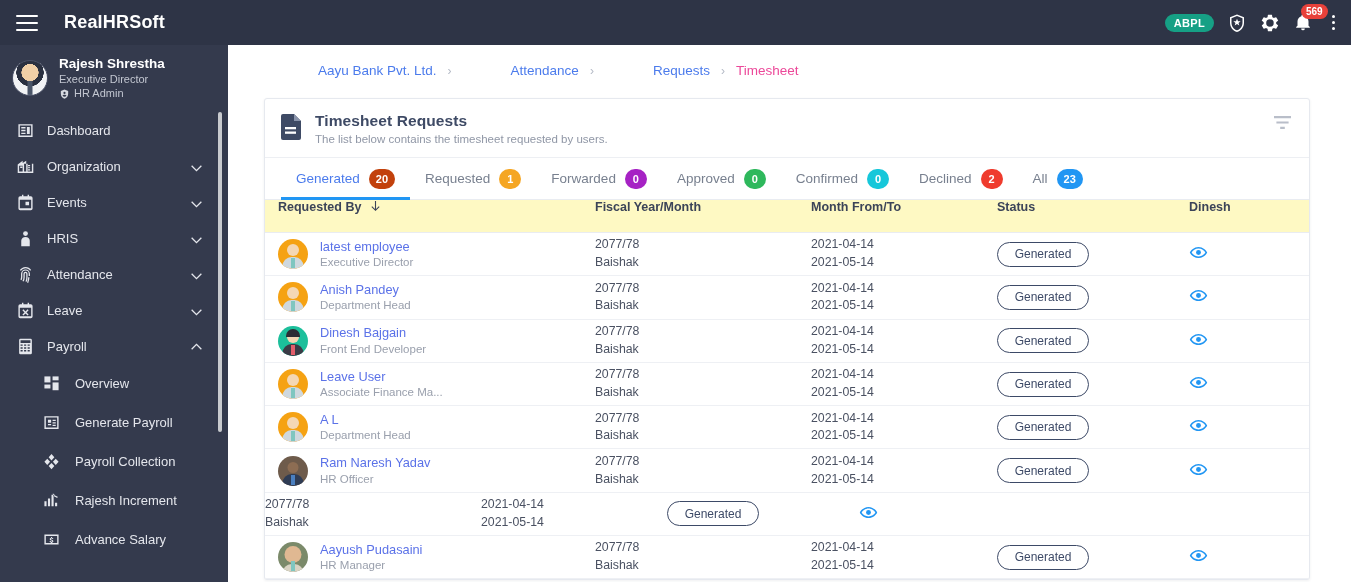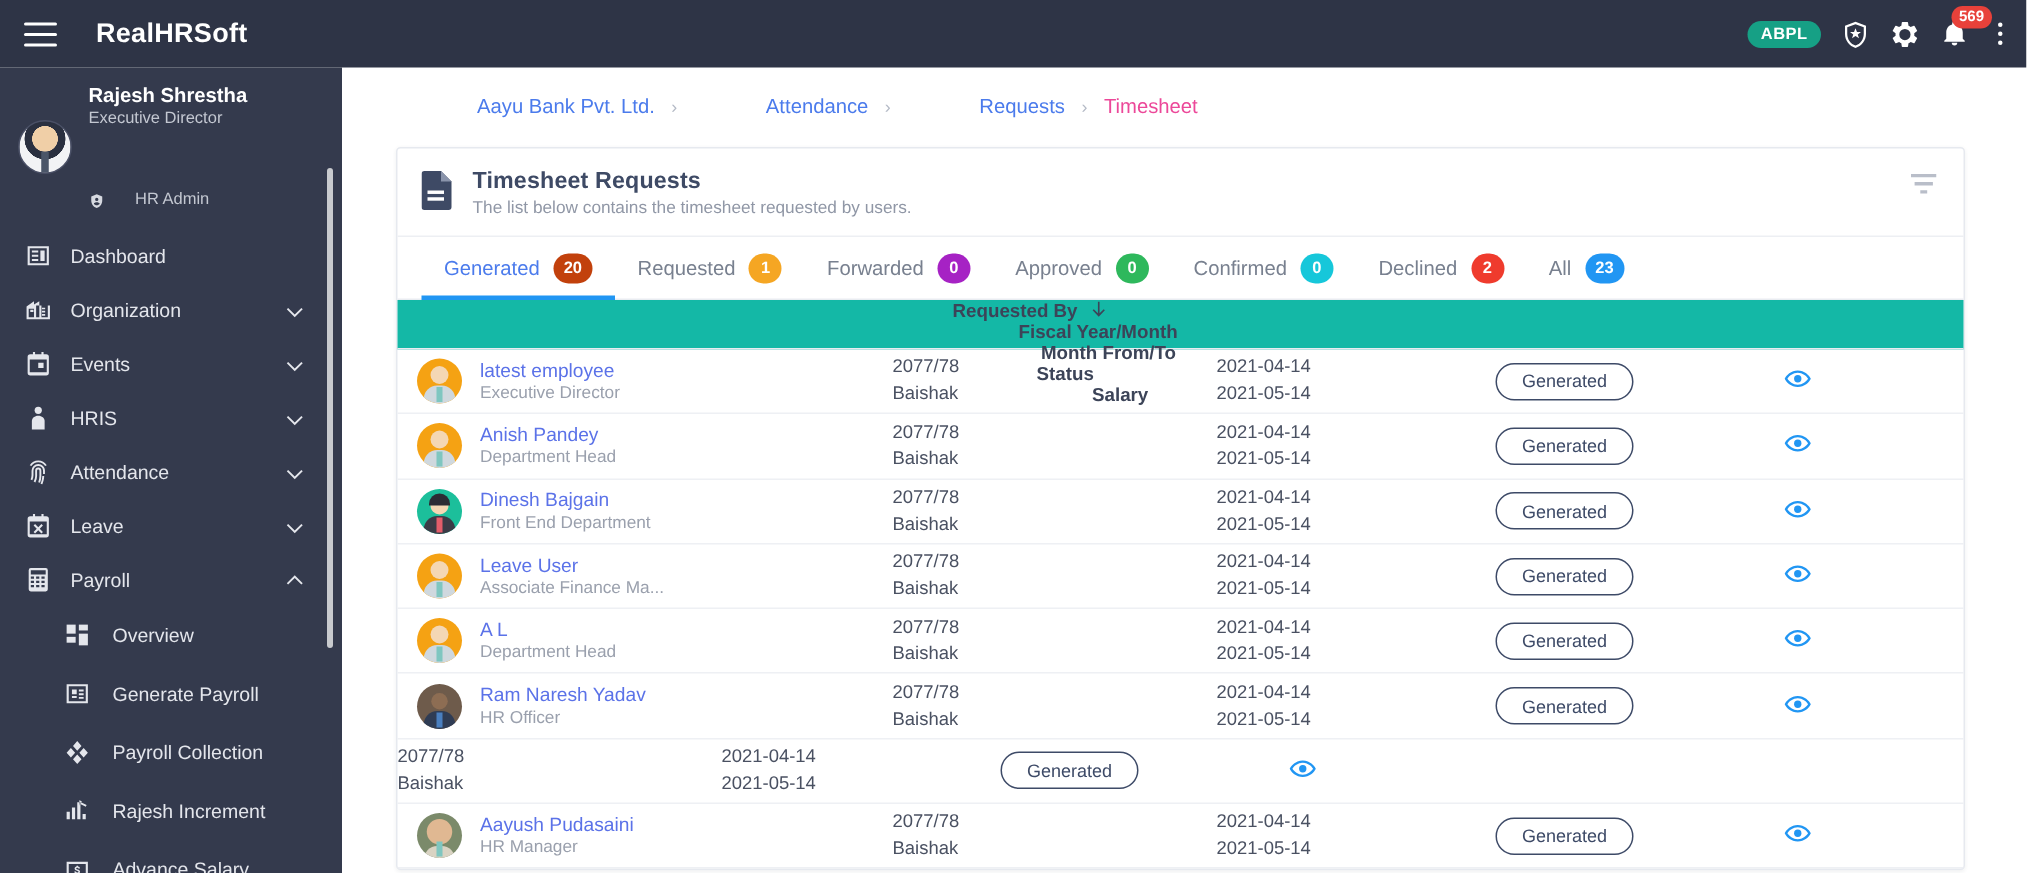--- a/index.html
+++ b/index.html
@@ -56,21 +56,21 @@
     background: radial-gradient(circle at 50% 34%, #f0cfa7 0 30%, #2a3040 31% 48%, #f2f3f5 49% 100%);
     border: 1px solid #4a5066; overflow: hidden; position: relative;
   }
   .avatar-lg::after {
     content: ''; position: absolute; left: 50%; top: 60%; transform: translateX(-50%);
     width: 5px; height: 16px; background: #4a5568;
   }
   .profile-txt { margin-left: 11px; line-height: 1.28; }
   .p-name { color: #ffffff; font-size: 13.5px; font-weight: bold; }
   .p-role { color: #c3c7d1; font-size: 11px; }
-  .p-tagline { color: #c3c7d1; font-size: 11px; display: flex; align-items: flex-end; gap: 20px; margin-top: 40px; }
+  .p-tagline { color: #c3c7d1; font-size: 11px; display: flex; align-items: flex-end; gap: 4px; }
   .p-tagline svg { width: 11px; height: 11px; }
   .p-tagline svg path, .p-tagline svg circle { fill: #d6d9e0; }
 
   .menu { margin-top: 2px; }
   .mi {
     display: flex; align-items: center; height: 36px; padding-left: 14px;
     color: #e4e6ec; font-size: 13px; cursor: pointer; position: relative;
   }
   .mi .mi-ico { width: 22px; flex: 0 0 22px; display: flex; align-items: center; justify-content: center; }
   .mi .mi-ico svg { width: 17px; height: 17px; }
@@ -130,22 +130,22 @@
     content: ''; position: absolute; left: 0; right: 0; bottom: -1px; height: 3px; background: #2196f3;
   }
   .pill {
     min-width: 22px; height: 20px; border-radius: 11px; color: #fff;
     font-size: 11px; font-weight: bold; display: flex; align-items: center;
     justify-content: center; padding: 0 7px;
   }
 
   
   .thead {
-    display: flex; background: #14b8a6; height: 33px; align-items: center;
-    font-size: 12.5px; color: #39405220; border-bottom: 1px solid #e9ecf1; flex-direction: column;
+    display: flex; background: #fef9c3; height: 33px; 
+    font-size: 12.5px; color: #39405220; border-bottom: 1px solid #e9ecf1;
   }
   .thead .th { color: #3c4458; font-weight: bold; }
   .col1 { width: 330px; padding-left: 13px; }
   .col2 { width: 216px; }
   .col3 { width: 186px; }
   .col4 { width: 192px; }
   .col5 { width: 118px; }
   .sort-ico { display: inline-block; margin-left: 5px; }
   .sort-ico svg { width: 11px; height: 11px; vertical-align: -1px; }
   .sort-ico svg path { fill: #3c4458; }
@@ -440,21 +440,21 @@
       <div class="thead">
         <div class="th col1">
           <span>Requested By</span>
           <span class="sort-ico"><svg viewBox="0 0 12 12">
                 <path d="M5.4 0h1.2v8.6l3-3 .85.85L6 11 1.55 6.45 2.4 5.6l3 3z"></path>
               </svg></span>
         </div>
         <div class="th col2">Fiscal Year/Month</div>
         <div class="th col3">Month From/To</div>
         <div class="th col4">Status</div>
-        <div class="th col5">Salary</div>
+        <div class="th col5">Dinesh</div>
       </div>
 
       <div id="tbody">
           <div class="trow">
             <div class="cell-user">
               <div class="av orange">
                 <span class="av-body head"></span>
                 <span class="av-body body"></span>
                 <span class="av-body tie"></span>
               </div>
@@ -506,21 +506,21 @@
           <div class="trow">
             <div class="cell-user">
               <div class="av teal">
                 <span class="av-body hair"></span>
                 <span class="av-body head"></span>
                 <span class="av-body body"></span>
                 <span class="av-body tie"></span>
               </div>
               <div class="u-txt">
                 <div class="u-name">Dinesh Bajgain</div>
-                <div class="u-role">Front End Department</div>
+                <div class="u-role">Front End Developer</div>
               </div>
             </div>
             <div class="col2 two-line">
               <span>2077/78</span>
               <span>Baishak</span>
             </div>
             <div class="col3 two-line">
               <span>2021-04-14</span>
               <span>2021-05-14</span>
             </div>

